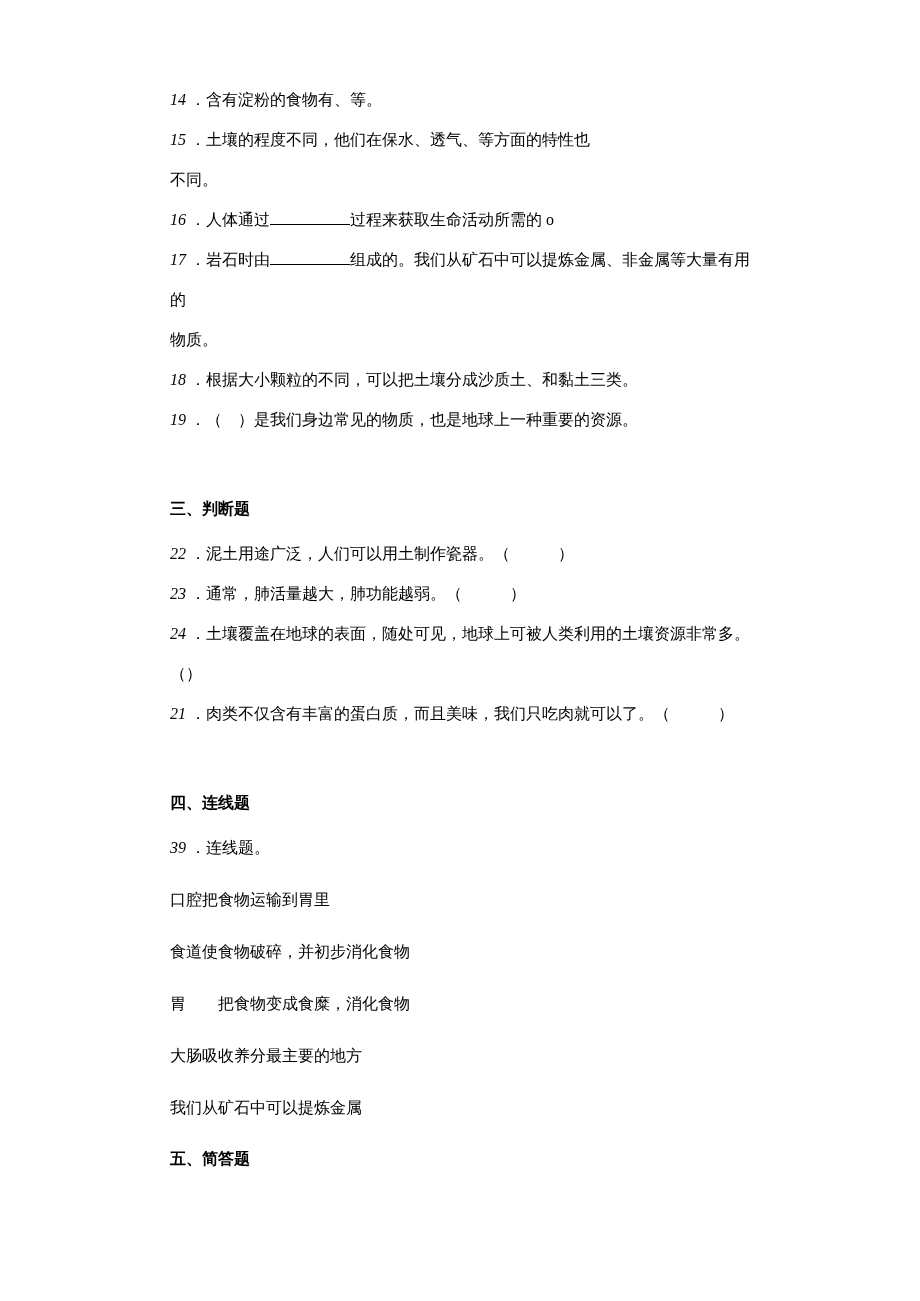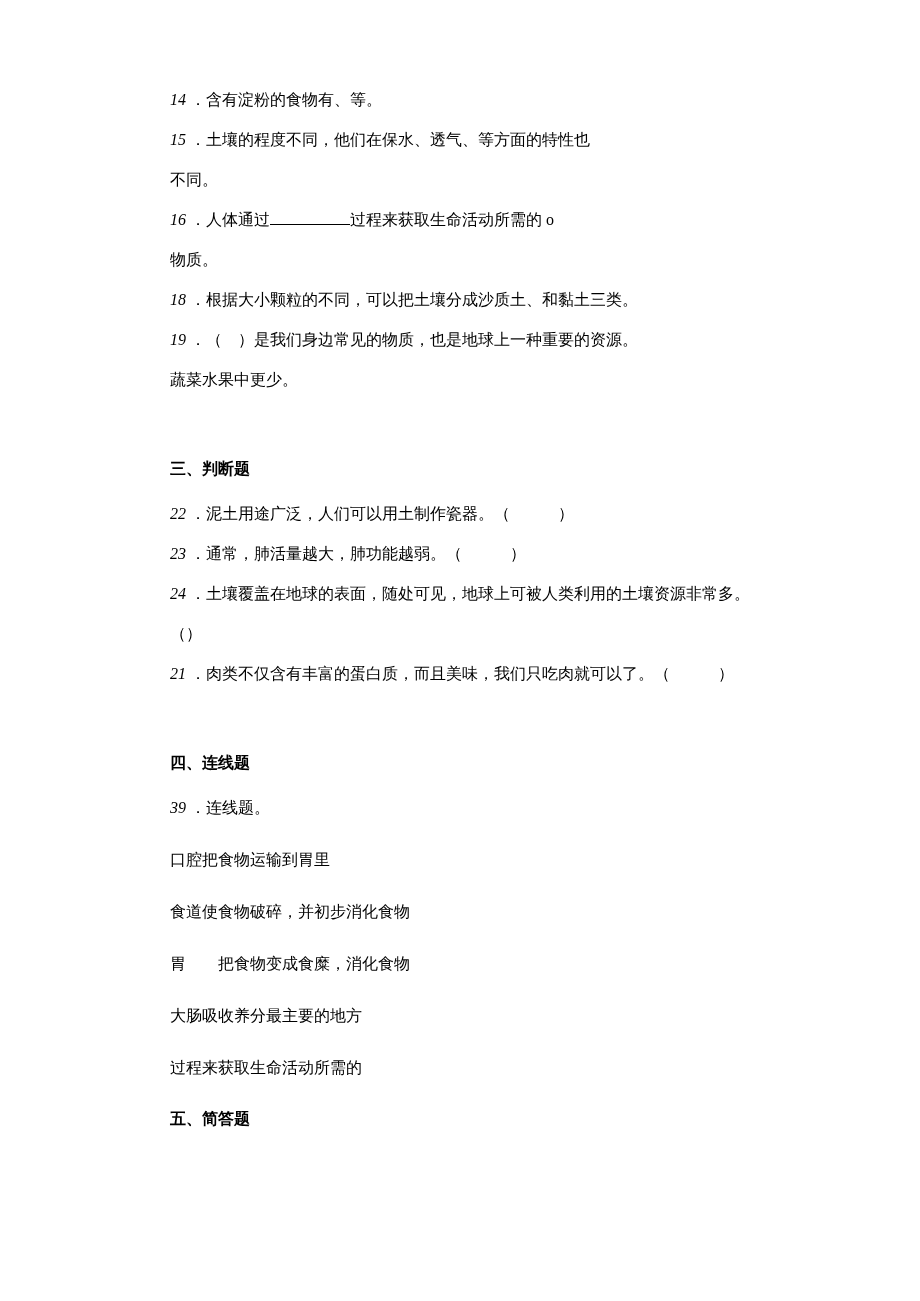--- a/index.html
+++ b/index.html
@@ -59,33 +59,36 @@
     <span class="question-num">15</span>
     <span>．土壤的程度不同，他们在保水、透气、等方面的特性也</span>
   </p>
   <p class="question">不同。</p>
 
   <p class="question">
     <span class="question-num">16</span>
     <span>．人体通过</span><span class="blank"></span><span>过程来获取生命活动所需的 o</span>
   </p>
 
+  <p class="question">
+    <span class="question-num">17</span>
+    <span>．岩石时由</span><span class="blank"></span><span>组成的。我们从矿石中可以提炼金属、非金属等大量有用的</span>
+  </p>
   <p class="question">物质。</p>
 
   <p class="question">
     <span class="question-num">18</span>
     <span>．根据大小颗粒的不同，可以把土壤分成沙质土、和黏土三类。</span>
   </p>
 
   <p class="question">
     <span class="question-num">19</span>
     <span>．（　）是我们身边常见的物质，也是地球上一种重要的资源。</span>
   </p>
 
-  <p class="question">蔬菜水果中更少。</p>
 
   <p class="section-title">三、判断题</p>
 
 
   <p class="question">
     <span class="question-num">22</span>
     <span>．泥土用途广泛，人们可以用土制作瓷器。（　　　）</span>
   </p>
 
   <p class="question">
@@ -108,17 +111,17 @@
 
   <p class="question q26-label">
     <span class="question-num">39</span>
     <span>．连线题。</span>
   </p>
 
   <p class="question match-line">口腔把食物运输到胃里</p>
   <p class="question match-line">食道使食物破碎，并初步消化食物</p>
   <p class="question match-line">胃　　把食物变成食糜，消化食物</p>
   <p class="question match-line">大肠吸收养分最主要的地方</p>
-  <p class="question match-line">过程来获取生命活动所需的</p>
+  <p class="question match-line">我们从矿石中可以提炼金属</p>
 
   <p class="section-title" style="margin-top:4px;">五、简答题</p>
 
 </div>
 
 </body></html>

